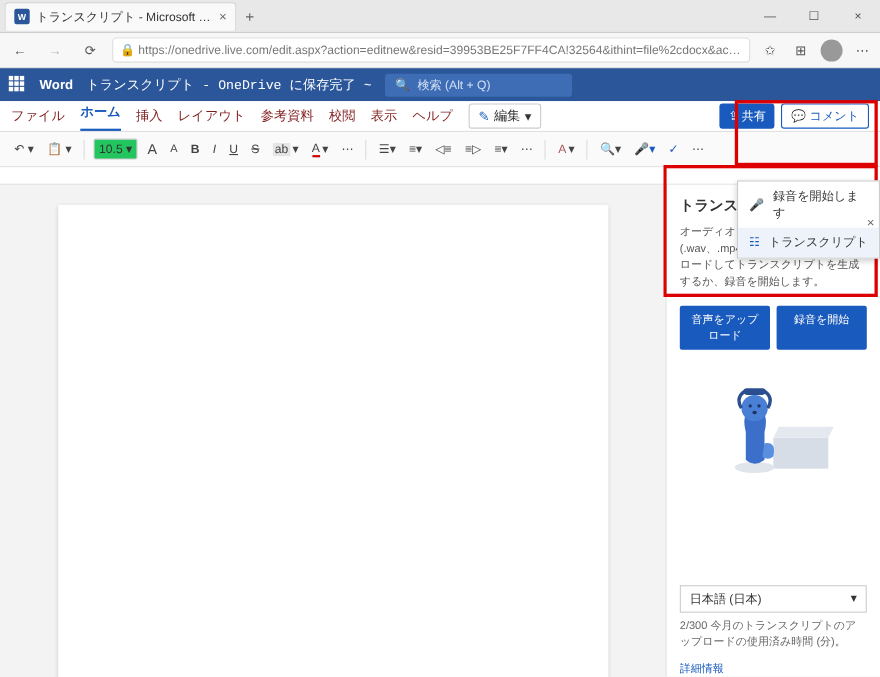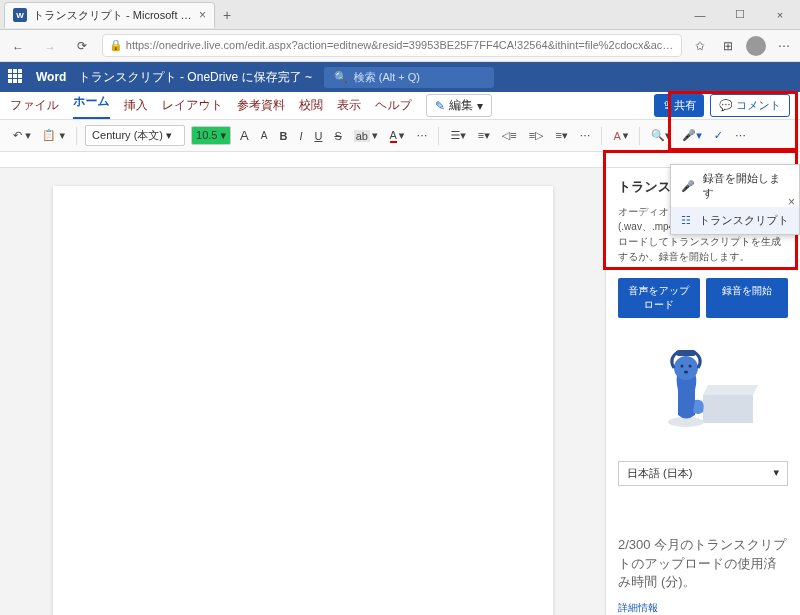--- a/index.html
+++ b/index.html
@@ -15,21 +15,21 @@
 .addrbar { height: 32px; background: #f7f7f7; display: flex; align-items: center; padding: 0 6px; gap: 8px; border-bottom: 1px solid #ddd; }
 .nav-btn { width: 24px; height: 24px; display: flex; align-items: center; justify-content: center; color: #555; border-radius: 4px; }
 .url { flex: 1; font-size: 11px; color: #777; padding: 4px 6px; border: 1px solid #ddd; border-radius: 4px; background: #fff; white-space: nowrap; overflow: hidden; text-overflow: ellipsis; }
 .addr-right { display: flex; gap: 8px; align-items: center; }
 .addr-icon { width: 20px; height: 20px; display: flex; align-items: center; justify-content: center; color: #555; border-radius: 3px; }
 .avatar { width: 20px; height: 20px; background: #999; border-radius: 50%; }
 .wordbar { height: 30px; background: #2b579a; color: #fff; display: flex; align-items: center; padding: 0 8px; gap: 12px; font-size: 12px; }
 .apps-icon { width: 16px; height: 16px; display: grid; grid-template-columns: repeat(3,4px); grid-template-rows: repeat(3,4px); gap: 1px; }
 .apps-icon span { background: #fff; }
 .word-name { font-weight: 600; }
-.doc-title { font-size: 12px; }
+.doc-title { font-size: 12px; font-family: Liberation Mono, monospace; }
 .searchbox { background: #3e6db5; border-radius: 3px; padding: 3px 10px; color: #cfe0f5; font-size: 11px; width: 170px; display: flex; align-items: center; gap: 6px; }
 .menubar { height: 28px; background: #fff; display: flex; align-items: center; padding: 0 10px; gap: 14px; font-size: 12px; border-bottom: 1px solid #e0e0e0; }
 .menu-item { color: #7f1d1d; }
 .menu-item.active { color: #185abd; border-bottom: 2px solid #185abd; padding-bottom: 7px; font-weight: 600; }
 .menu-edit { display: flex; align-items: center; gap: 4px; border: 1px solid #ccc; border-radius: 3px; padding: 2px 8px; }
 .menubar-right { margin-left: auto; display: flex; gap: 6px; }
 .share-btn { background: #185abd; color: #fff; padding: 3px 8px; border-radius: 3px; font-size: 11px; display: flex; align-items: center; gap: 3px; }
 .comment-btn { border: 1px solid #185abd; color: #185abd; padding: 3px 8px; border-radius: 3px; font-size: 11px; display: flex; align-items: center; gap: 3px; }
 .ribbon { height: 32px; background: #fafafa; display: flex; align-items: center; padding: 0 10px; gap: 6px; border-bottom: 1px solid #e0e0e0; font-size: 11px; position: relative; }
 .rb-btn { display: flex; align-items: center; gap: 2px; color: #444; padding: 2px 3px; }
@@ -47,21 +47,21 @@
 .dropdown { position: absolute; top: -4px; right: 0; width: 130px; background: #fff; border: 1px solid #ccc; box-shadow: 0 2px 6px rgba(0,0,0,0.2); z-index: 60; }
 .dd-item { display: flex; align-items: center; gap: 8px; padding: 6px 10px; font-size: 11px; color: #333; }
 .dd-item.sel { background: #eef3fb; }
 .dd-close { position: absolute; right: 4px; top: 30px; font-size: 12px; color: #666; }
 .panel-title { font-size: 13px; font-weight: 600; margin-bottom: 8px; }
 .panel-desc { font-size: 10px; color: #555; line-height: 1.5; margin-bottom: 14px; }
 .panel-btns { display: flex; gap: 6px; margin-bottom: 20px; }
 .pbtn { flex: 1; background: #185abd; color: #fff; font-size: 10px; padding: 6px 8px; text-align: center; border-radius: 2px; }
 .illus { display: flex; align-items: center; justify-content: center; height: 100px; margin-bottom: 30px; }
 .lang-sel { border: 1px solid #ccc; padding: 4px 8px; font-size: 11px; margin-bottom: 6px; display: flex; justify-content: space-between; }
-.usage-text { font-size: 13px; color: #666; line-height: 1.4; margin-bottom: 10px; margin-top: 44px; }
+.usage-text { font-size: 10px; color: #666; line-height: 1.4; margin-bottom: 10px; }
 .detail-link { font-size: 10px; color: #185abd; }
 svg { display: block; }
 </style>
 </head>
 <body>
 
 <div class="titlebar">
   <div class="tab">
     <div class="favicon">W</div>
     <span class="tab-title">トランスクリプト - Microsoft Word (...</span>
@@ -134,21 +134,20 @@
       <span>💬</span>
       <span>コメント</span>
     </div>
   </div>
 </div>
 
 <div class="ribbon">
   <div class="rb-btn">↶ ▾</div>
   <div class="rb-btn">📋 ▾</div>
   <div class="rb-sep"></div>
-  <div class="font-sel"><span>Century (本文)</span> ▾</div>
   <div class="size-sel"><span>10.5</span> ▾</div>
   <div class="rb-btn" style="font-size:13px">A</div>
   <div class="rb-btn" style="font-size:10px">A</div>
   <div class="rb-btn" style="font-weight:bold">B</div>
   <div class="rb-btn" style="font-style:italic">I</div>
   <div class="rb-btn" style="text-decoration:underline">U</div>
   <div class="rb-btn" style="text-decoration:line-through">S</div>
   <div class="rb-btn"><span style="background:#e5e5e5;padding:0 2px">ab</span>▾</div>
   <div class="rb-btn"><span style="border-bottom:2px solid #c00">A</span>▾</div>
   <div class="rb-btn">⋯</div>

